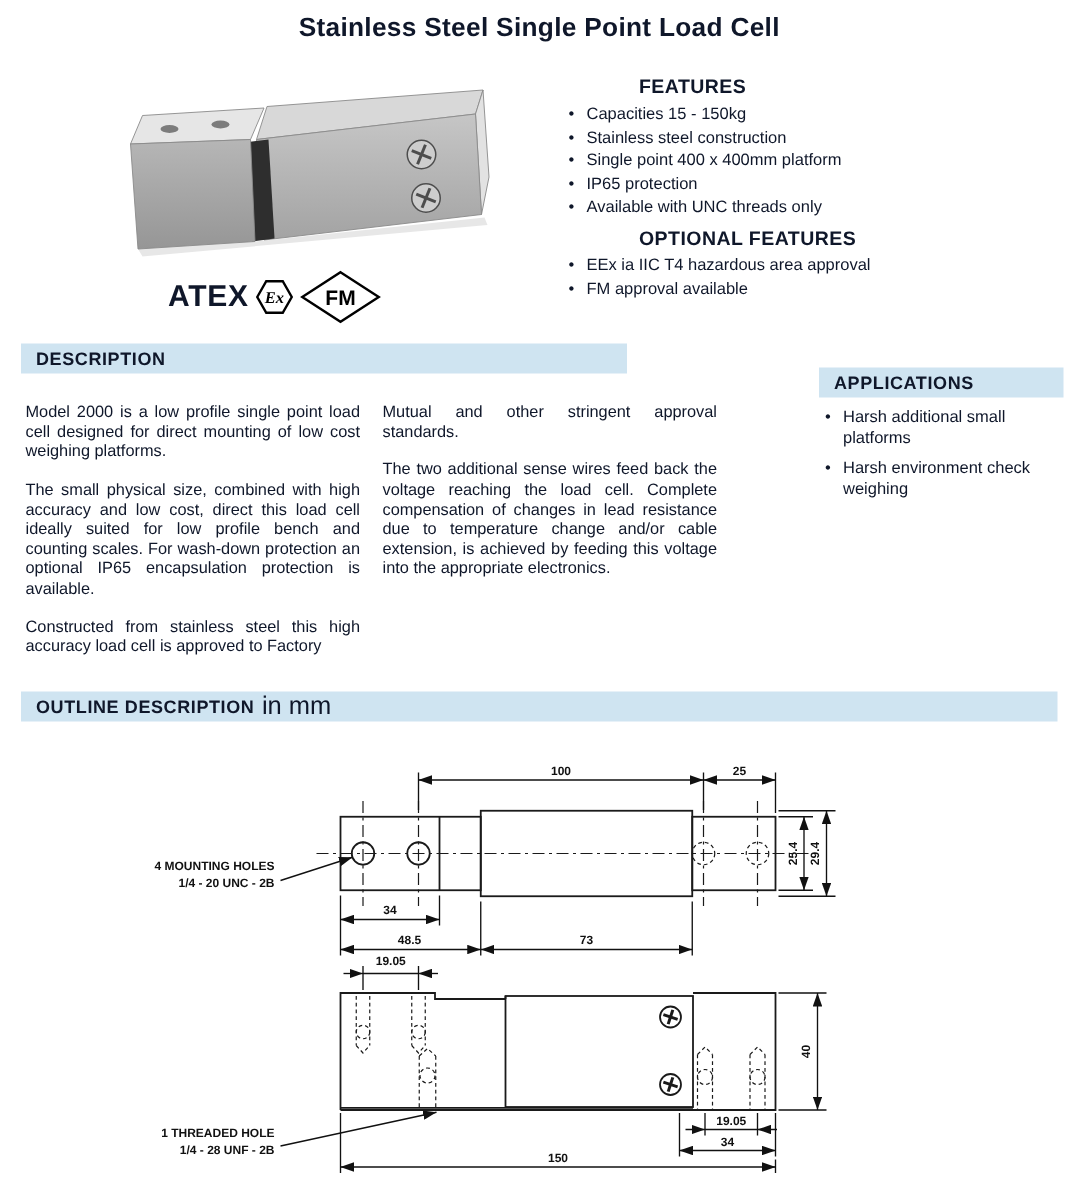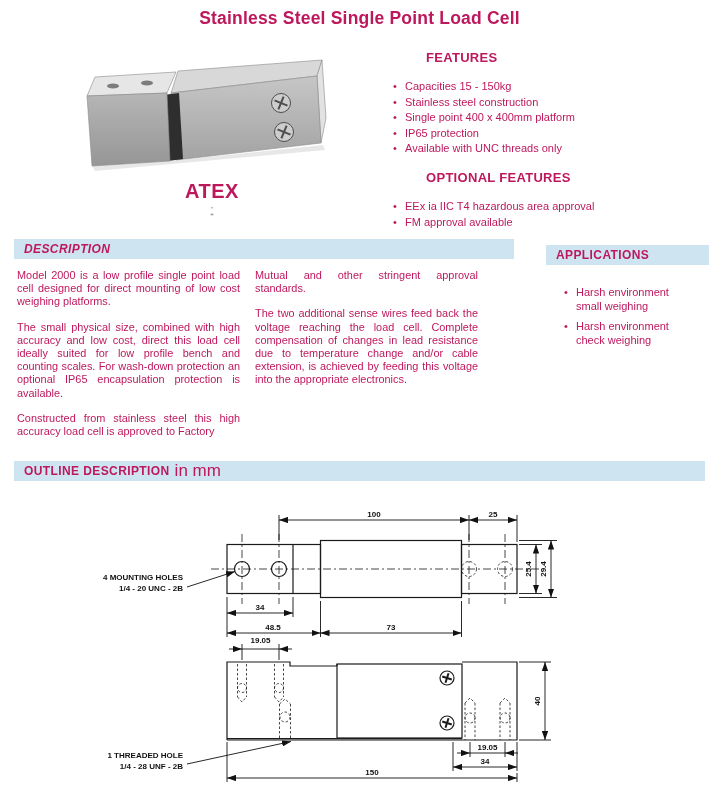--- a/index.html
+++ b/index.html
@@ -1,36 +1,36 @@
 <!DOCTYPE html>
 <html><head>
 <meta charset="utf-8">
 <style>
   html,body{margin:0;padding:0;background:#fff;}
   #page{position:relative;width:719px;height:795px;background:#ffffff;overflow:hidden;
-        font-family:"Liberation Sans", sans-serif;color:#be185d;}
+        font-family:"Liberation Sans", sans-serif;color:#0f172a;}
   .title{position:absolute;top:8px;left:0;width:719px;text-align:center;
          font-size:17.5px;font-weight:bold;letter-spacing:.2px;}
   
   .photo{position:absolute;left:75px;top:52px;width:255px;height:130px;}
   .logo-row{position:absolute;left:112px;top:180px;width:200px;height:36px;
-            display:flex;align-items:center;gap:4px;flex-direction:column;}
+            display:flex;align-items:center;gap:4px;}
   .atex-text{font-size:20px;font-weight:bold;letter-spacing:.5px;}
   
   .features{position:absolute;left:378px;top:50px;width:330px;}
   .feat-head{font-size:13px;font-weight:bold;letter-spacing:.3px;margin:0 0 4px 0;padding-left:48px;}
-  ul.bullets{list-style:none;margin:14px;padding:0;}
+  ul.bullets{list-style:none;margin:0;padding:0;}
   ul.bullets li{position:relative;padding-left:13px;font-size:11px;line-height:14.6px;margin:0 0 1px 0;}
   ul.bullets li::before{content:"•";position:absolute;left:1px;top:0;}
   .optional{margin-top:5px;}
   
   .bar{position:absolute;height:20px;background:#cfe4f1;display:flex;align-items:center;}
   .bar span{font-size:12px;font-weight:bold;letter-spacing:.4px;padding-left:10px;}
   .bar .units{font-weight:normal;font-size:17px;letter-spacing:0;padding-left:5px;}
-  #bar-description{left:14px;top:239px;width:500px;font-style:italic;}
+  #bar-description{left:14px;top:229px;width:404px;}
   #bar-applications{left:546px;top:245px;width:163px;}
   #bar-outline{left:14px;top:461px;width:691px;}
   
   .desc-col{position:absolute;top:269px;width:223px;font-size:10.9px;line-height:13.2px;text-align:justify;}
   #desc-col1{left:17px;}
   #desc-col2{left:255px;}
   .desc-col p{margin:0 0 12px 0;}
   
   .apps{position:absolute;left:549px;top:271px;width:158px;}
   .apps ul.bullets li{margin-bottom:6px;line-height:14px;}
@@ -133,21 +133,21 @@
     <p>The small physical size, combined with high accuracy and low cost, direct this load cell ideally suited for low profile bench and counting scales. For wash-down protection an optional IP65 encapsulation protection is available.</p>
     <p>Constructed from stainless steel this high accuracy load cell is approved to Factory</p>
   </div>
   <div class="desc-col" id="desc-col2">
     <p>Mutual and other stringent approval standards.</p>
     <p>The two additional sense wires feed back the voltage reaching the load cell. Complete compensation of changes in lead resistance due to temperature change and/or cable extension, is achieved by feeding this voltage into the appropriate electronics.</p>
   </div>
 
   <div class="apps">
     <ul class="bullets">
-      <li>Harsh environment small weighing</li>
+      <li>Harsh additional small platforms</li>
       <li>Harsh environment check weighing</li>
     </ul>
   </div>
 
   <svg class="drawing" width="719" height="305" viewBox="0 0 719 305">
     <defs>
       <marker id="arr" viewBox="0 0 10 7" refX="10" refY="3.5" markerWidth="10" markerHeight="7" orient="auto-start-reverse">
         <path d="M0,0 L10,3.5 L0,7 Z" fill="#111"></path>
       </marker>
     </defs>

